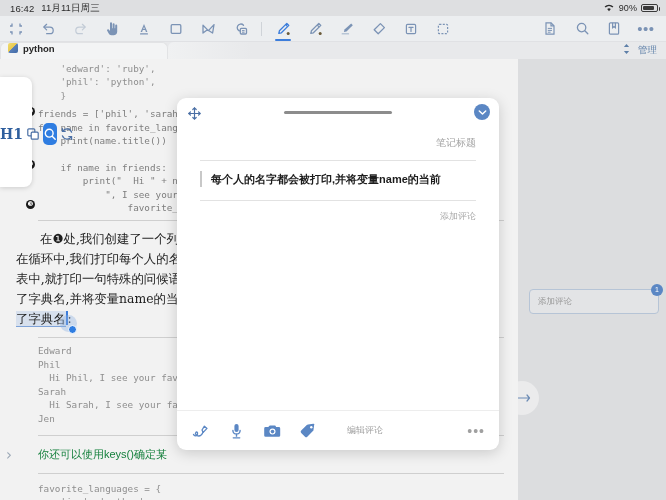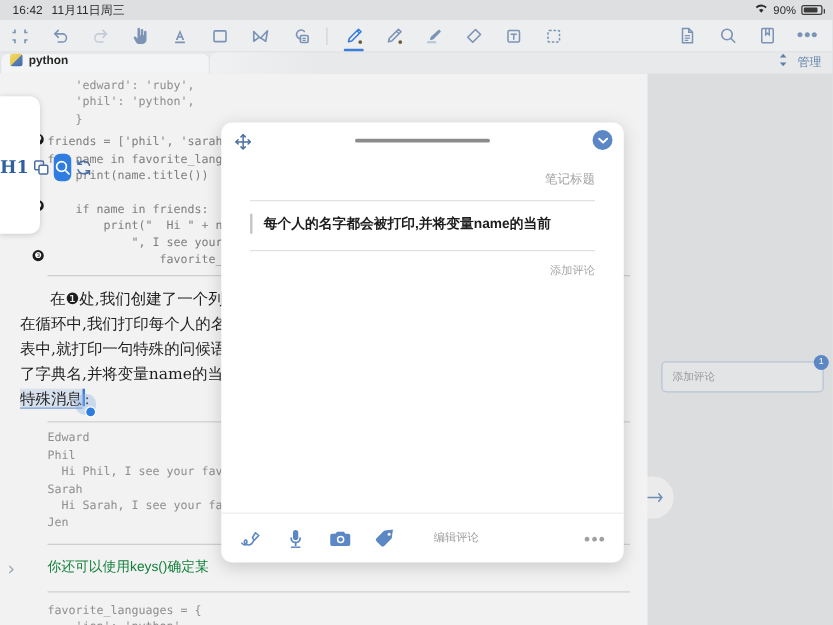--- a/index.html
+++ b/index.html
@@ -440,21 +440,21 @@
       <div class="hr"></div>
 
       <div class="para">
         <div class="ind">
           <span>在❶处,我们创建了一个列</span>
         </div>
         <div>在循环中,我们打印每个人的名</div>
         <div>表中,就打印一句特殊的问候语</div>
         <div>了字典名,并将变量name的当前</div>
         <div style="position:relative">
-          <span class="sel-text">特殊消息</span><span class="sel-caret"></span><span>:</span>
+          <span class="sel-text">了字典名</span><span class="sel-caret"></span><span>:</span>
           <span class="sel-ghost" style="left:44px; top:6px"></span>
           <span class="sel-handle" style="left:52px; top:16px"></span>
         </div>
       </div>
 
       <div class="hr2"></div>
 
       <pre class="code code-block">Edward
 Phil
   Hi Phil, I see your favorite

